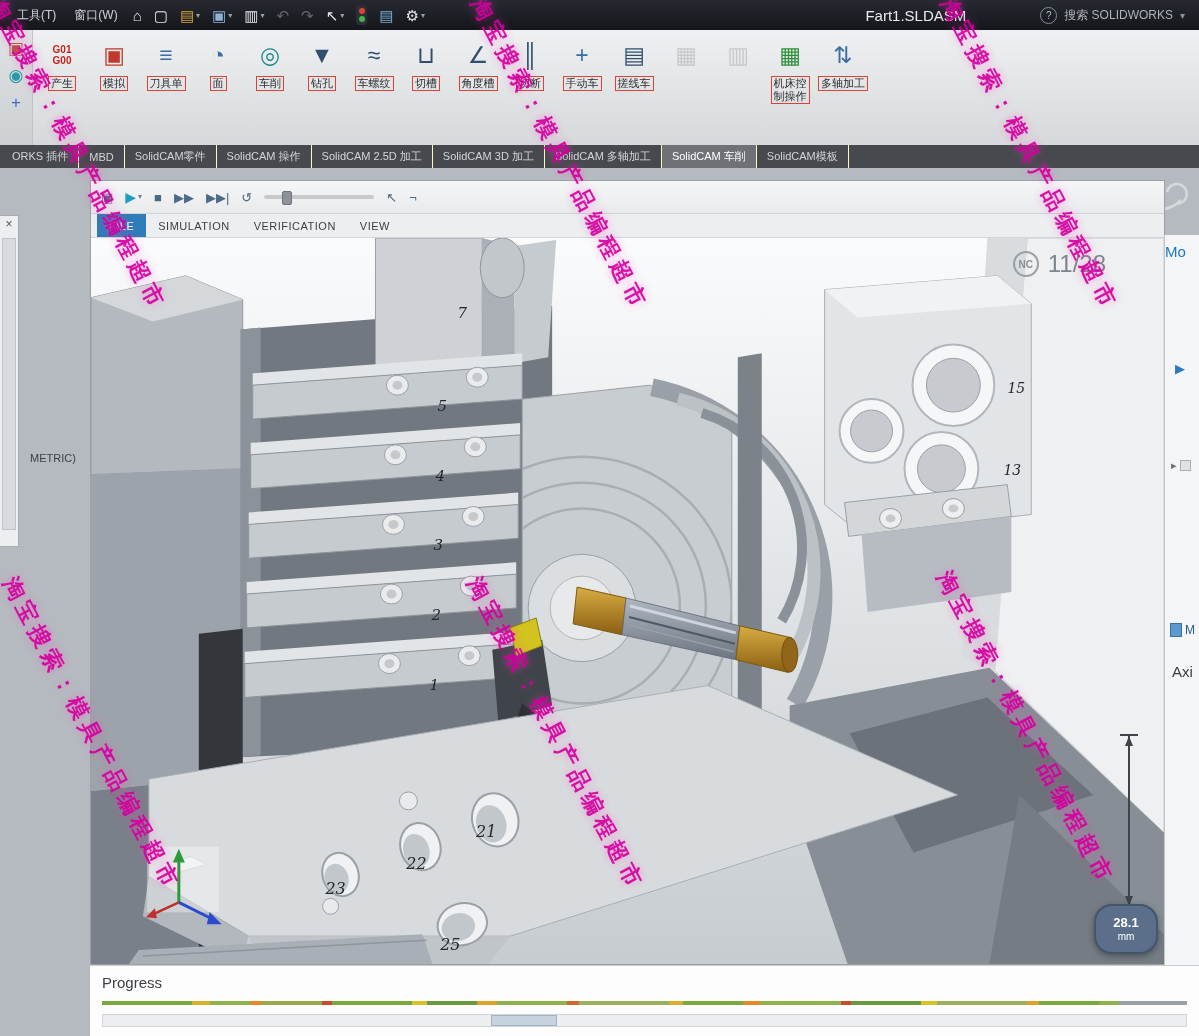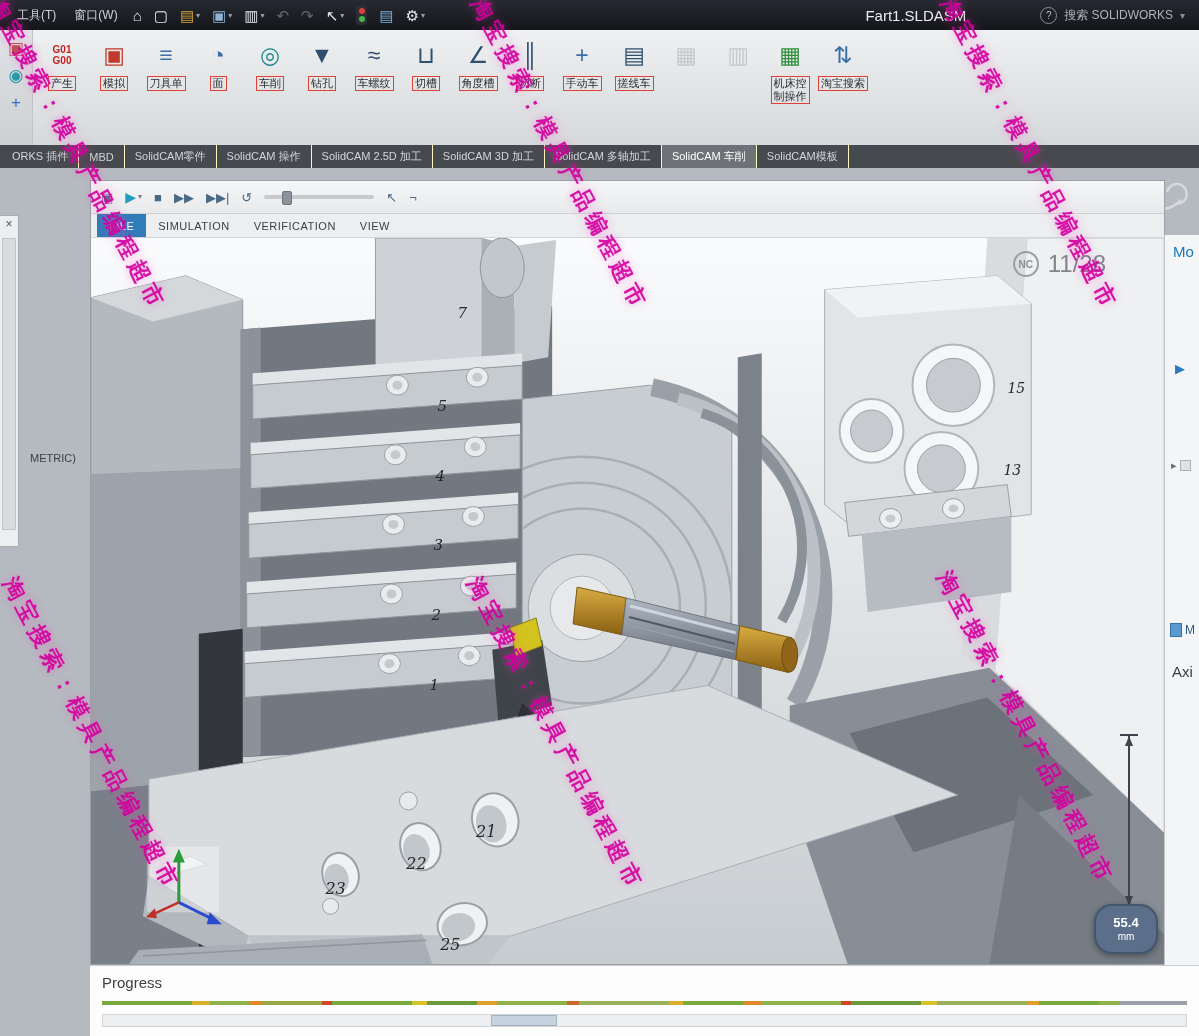--- a/index.html
+++ b/index.html
@@ -78,21 +78,21 @@
   .nc-counter{font-size:24px;color:#7d848b;}
   .dim-bracket{position:absolute;right:24px;top:492px;}
   .measure-bubble{position:absolute;right:6px;bottom:10px;width:60px;height:46px;background:#5b6f8a;
     border:2px solid #44566c;border-radius:18px;color:#fff;display:flex;flex-direction:column;align-items:center;
     justify-content:center;line-height:1.15;box-shadow:0 2px 6px rgba(0,0,0,.35);}
   .measure-value{font-size:13px;font-weight:700;}
   .measure-unit{font-size:10px;}
   
   .right-panel{position:absolute;right:0;top:67px;width:34px;height:730px;background:#f4f5f6;
     border-left:1px solid #c2c6c9;overflow:hidden;}
-  .rp-title{position:absolute;top:8px;left:8px;color:#1878be;font-size:15px;}
+  .rp-title{position:absolute;top:8px;left:0;color:#1878be;font-size:15px;}
   .rp-play{position:absolute;top:126px;left:10px;color:#2a7ac0;font-size:13px;}
   .rp-expand{position:absolute;top:224px;left:6px;color:#6a7076;font-size:11px;display:flex;align-items:center;gap:3px;}
   .rp-expand .box{display:inline-block;width:9px;height:9px;background:#dfe2e5;border:1px solid #aab0b5;}
   .rp-m{position:absolute;top:388px;left:5px;font-size:12px;color:#2a5a8a;display:flex;align-items:center;gap:3px;}
   .rp-m-icon{display:inline-block;width:10px;height:12px;background:#5a9ad0;border:1px solid #39719f;}
   .rp-axis{position:absolute;top:428px;left:7px;font-size:15px;color:#3a3f44;}
   
   .progress-area{position:absolute;left:90px;right:0;bottom:0;height:71px;background:#fdfdfd;
     border-top:1px solid #c8ccd0;padding:8px 12px 0;box-sizing:border-box;}
   .progress-title{font-size:15px;color:#3a3f44;}
@@ -293,21 +293,21 @@
           <span class="icon-green">▦</span>
         </span>
         <span class="rlabel">机床控
 制操作</span>
       </div>
 
       <div class="rbtn">
         <span class="ricon">
           <span class="icon-blue">⇅</span>
         </span>
-        <span class="rlabel">淘宝搜索</span>
+        <span class="rlabel">多轴加工</span>
       </div>
 
   </div>
 </div>
 
 <div class="tabrow">
 
     <div class="tab">
       <span>ORKS 插件</span>
     </div>
@@ -584,21 +584,21 @@
 
       <svg class="dim-bracket" width="22" height="182" viewBox="0 0 22 182">
         <line x1="11" y1="6" x2="11" y2="176" stroke="#3f444a" stroke-width="2"></line>
         <line x1="2" y1="5" x2="20" y2="5" stroke="#3f444a" stroke-width="2"></line>
         <line x1="2" y1="177" x2="20" y2="177" stroke="#3f444a" stroke-width="2"></line>
         <polygon points="11,6 7,16 15,16" fill="#3f444a"></polygon>
         <polygon points="11,176 7,166 15,166" fill="#3f444a"></polygon>
       </svg>
 
       <div class="measure-bubble">
-        <span class="measure-value">55.4</span>
+        <span class="measure-value">28.1</span>
         <span class="measure-unit">mm</span>
       </div>
     </div>
   </div>
 
   <div class="right-panel">
     <span class="rp-title">Mo</span>
     <span class="rp-play">▶</span>
     <span class="rp-expand">
       <span>▸</span>

